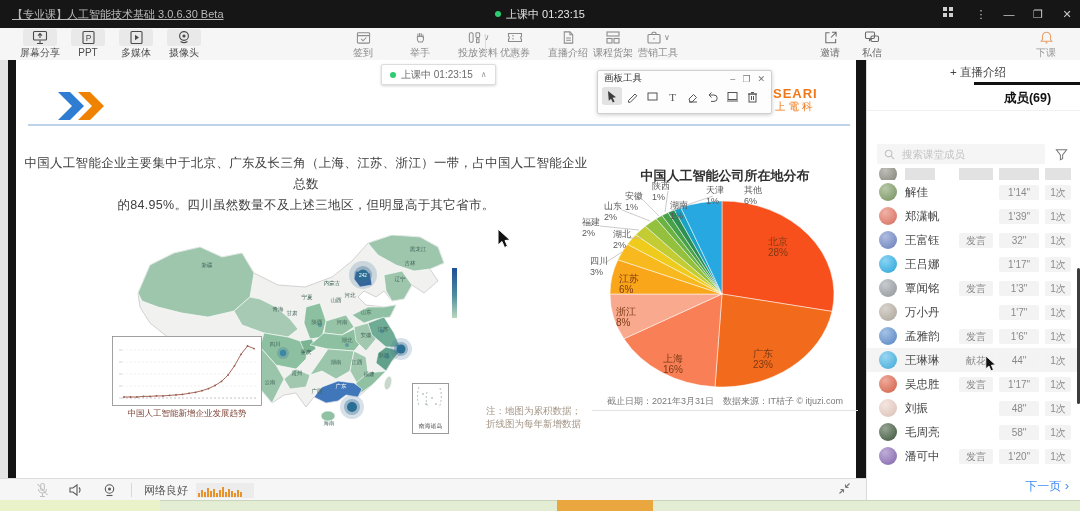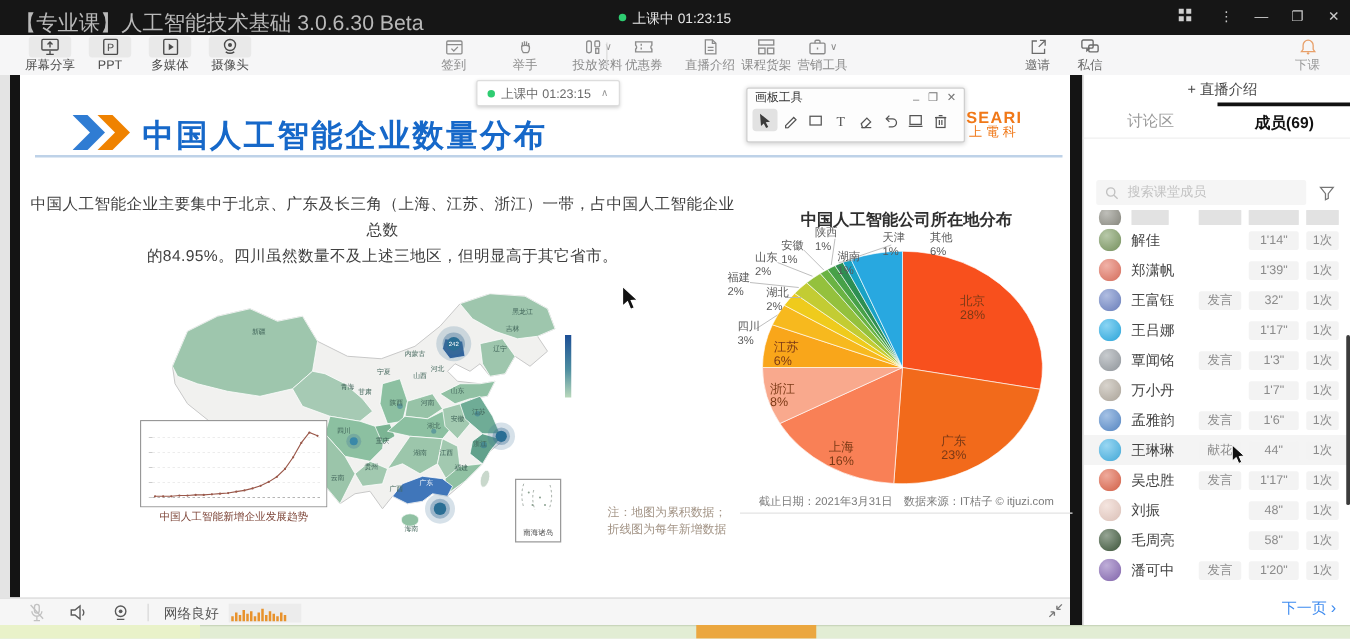--- a/index.html
+++ b/index.html
@@ -1,21 +1,21 @@
 <!DOCTYPE html>
 <html><head>
 <meta charset="utf-8">
 <style>
   html,body{margin:0;padding:0;}
   .app{position:relative;width:1080px;height:511px;background:#e6e6e6;overflow:hidden;
        font-family:"Liberation Sans","DejaVu Sans",sans-serif;-webkit-font-smoothing:antialiased;}
   .abs{position:absolute;}
   
   .titlebar{position:absolute;left:0;top:0;width:1080px;height:28px;background:#161616;}
-  .tb-title{position:absolute;left:12px;top:7px;font-size:17px;color:#b9b9b9;}
+  .tb-title{position:absolute;left:12px;top:7px;font-size:11px;color:#b9b9b9;text-decoration:underline;}
   .tb-status{position:absolute;left:0;right:0;top:7px;text-align:center;font-size:11px;color:#e6e6e6;}
   .tb-status .dot{display:inline-block;width:6px;height:6px;border-radius:50%;background:#2ecc71;margin-right:5px;vertical-align:1px;}
   .winbtn{position:absolute;top:6px;width:18px;height:16px;color:#c9c9c9;font-size:11px;line-height:16px;text-align:center;cursor:default;}
   
   .toolbar{position:absolute;left:0;top:28px;width:1080px;height:32px;background:#f6f6f7;border-bottom:1px solid #e2e2e2;}
   .titem{position:absolute;top:1px;text-align:center;color:#4c4c4c;font-size:10px;line-height:11px;}
   .titem .ic{height:17px;display:flex;align-items:center;justify-content:center;margin-bottom:1px;}
   .titem.boxed .ic{background:#e9e9e9;border-radius:3px;width:34px;margin:0 auto 1px;}
   .tsep{position:absolute;top:6px;width:1px;height:20px;background:#dcdcdc;}
   .caret{font-size:8px;color:#8a8a8a;margin-left:2px;}
@@ -48,21 +48,21 @@
           background:linear-gradient(#1d4f96,#4d8da0 55%,#b9d8bb);}
   .inset{position:absolute;left:112px;top:336px;}
   .inset-cap{position:absolute;left:112px;top:408px;width:150px;text-align:center;font-size:8.5px;color:#7c4336;}
   .pie-title{position:absolute;left:590px;top:167px;width:270px;text-align:center;font-size:13px;font-weight:bold;color:#2f2f2f;}
   .pie-foot{position:absolute;left:588px;top:395px;width:274px;text-align:center;font-size:9px;color:#7a7a7a;}
   .pie-divider{position:absolute;left:592px;top:410px;width:266px;height:1px;background:#e3e3e3;}
   .plabel{position:absolute;font-size:9px;line-height:11px;color:#5a5a5a;white-space:nowrap;}
   .plabel.pin{color:#7c3a16;font-size:10px;}
   
   .bottombar{position:absolute;left:0;top:478px;width:856px;height:22px;background:#f6f6f6;border-top:1px solid #dcdcdc;
-             display:flex;align-items:center;}
+             display:flex;align-items:center;padding-left:13px;}
   .bb-ic{margin-left:14px;display:flex;align-items:center;}
   .bb-sep{width:1px;height:14px;background:#d8d8d8;margin-left:14px;}
   .bb-net{margin-left:12px;font-size:11px;color:#555;}
   .wave{margin-left:8px;width:54px;height:13px;background:#ececec;display:flex;align-items:flex-end;padding:1px 2px;}
   .wave i{display:block;width:2px;margin-right:1px;background:#e8922c;}
   .collapse{position:absolute;left:838px;top:482px;}
   .bottomstrip{position:absolute;left:0;top:500px;width:1080px;height:11px;background:#e2edd4;border-top:1px solid #c9d6bb;}
   .strip-seg1{position:absolute;left:0;top:500px;width:160px;height:11px;background:#e9f2c9;}
   .strip-seg2{position:absolute;left:557px;top:500px;width:96px;height:11px;background:#eba73f;}
   
@@ -266,21 +266,20 @@
 
   <div class="stage-bg"></div>
   <div class="blackstrip" style="left:8px;top:60px;width:8px;height:418px;"></div>
   <div class="blackstrip" style="left:856px;top:60px;width:10px;height:440px;"></div>
   <div class="slide"></div>
 
   <svg class="abs" style="left:58px;top:92px" width="48" height="28" viewBox="0 0 48 28">
     <polygon points="0,0 12,0 26,14 12,28 0,28 14,14" fill="#2f7cd3"></polygon>
     <polygon points="20,0 32,0 46,14 32,28 20,28 34,14" fill="#ef8200"></polygon>
   </svg>
-  <div class="slide-title">中国人工智能企业数量分布</div>
   <div class="slide-underline"></div>
 
   <div class="slide-body">
     <div>中国人工智能企业主要集中于北京、广东及长三角（上海、江苏、浙江）一带，占中国人工智能企业总数</div>
     <div>的84.95%。四川虽然数量不及上述三地区，但明显高于其它省市。</div>
   </div>
 
   <svg class="abs" style="left:100px;top:235px" width="370" height="195" viewBox="0 0 370 195">
     <path d="M38,58 L50,30 74,18 100,12 122,22 142,18 154,38 178,50 205,52 232,42 252,26 268,8 292,0 320,2 338,12 344,28 330,34 338,46 324,58 312,50 304,64 292,66 284,56 276,62 264,56 258,62 266,70 284,72 296,70 290,82 276,84 284,96 294,108 302,118 292,126 286,136 272,150 258,162 246,160 238,166 226,168 214,162 206,172 196,158 184,160 172,168 162,156 150,140 140,128 120,120 96,116 70,104 50,88 40,72 Z" fill="#f1f1ef" stroke="#c8c8c8" stroke-width="0.8"></path>
     <g stroke="#ffffff" stroke-width="0.6">
@@ -630,21 +629,20 @@
       </svg>
   </span>
 
   <div class="bottomstrip"></div>
   <div class="strip-seg1"></div>
   <div class="strip-seg2"></div>
 
   <div class="sidebar">
     <div class="sb-intro">+ 直播介绍</div>
     <div class="sb-tabs">
-      <div class="sb-tab inact" style="left:0">讨论区</div>
       <div class="sb-tab act" style="left:107px">成员(69)</div>
     </div>
     <div class="sb-search">
       <span style="margin:0 5px 0 7px">
         <svg width="11" height="11" viewBox="0 0 12 12" fill="none" stroke="#c2c2c2" stroke-width="1.2">
             <circle cx="5" cy="5" r="3.6"></circle>
             <line x1="7.8" y1="7.8" x2="11" y2="11"></line>
           </svg>
       </span>
       <input placeholder="搜索课堂成员" style="">

